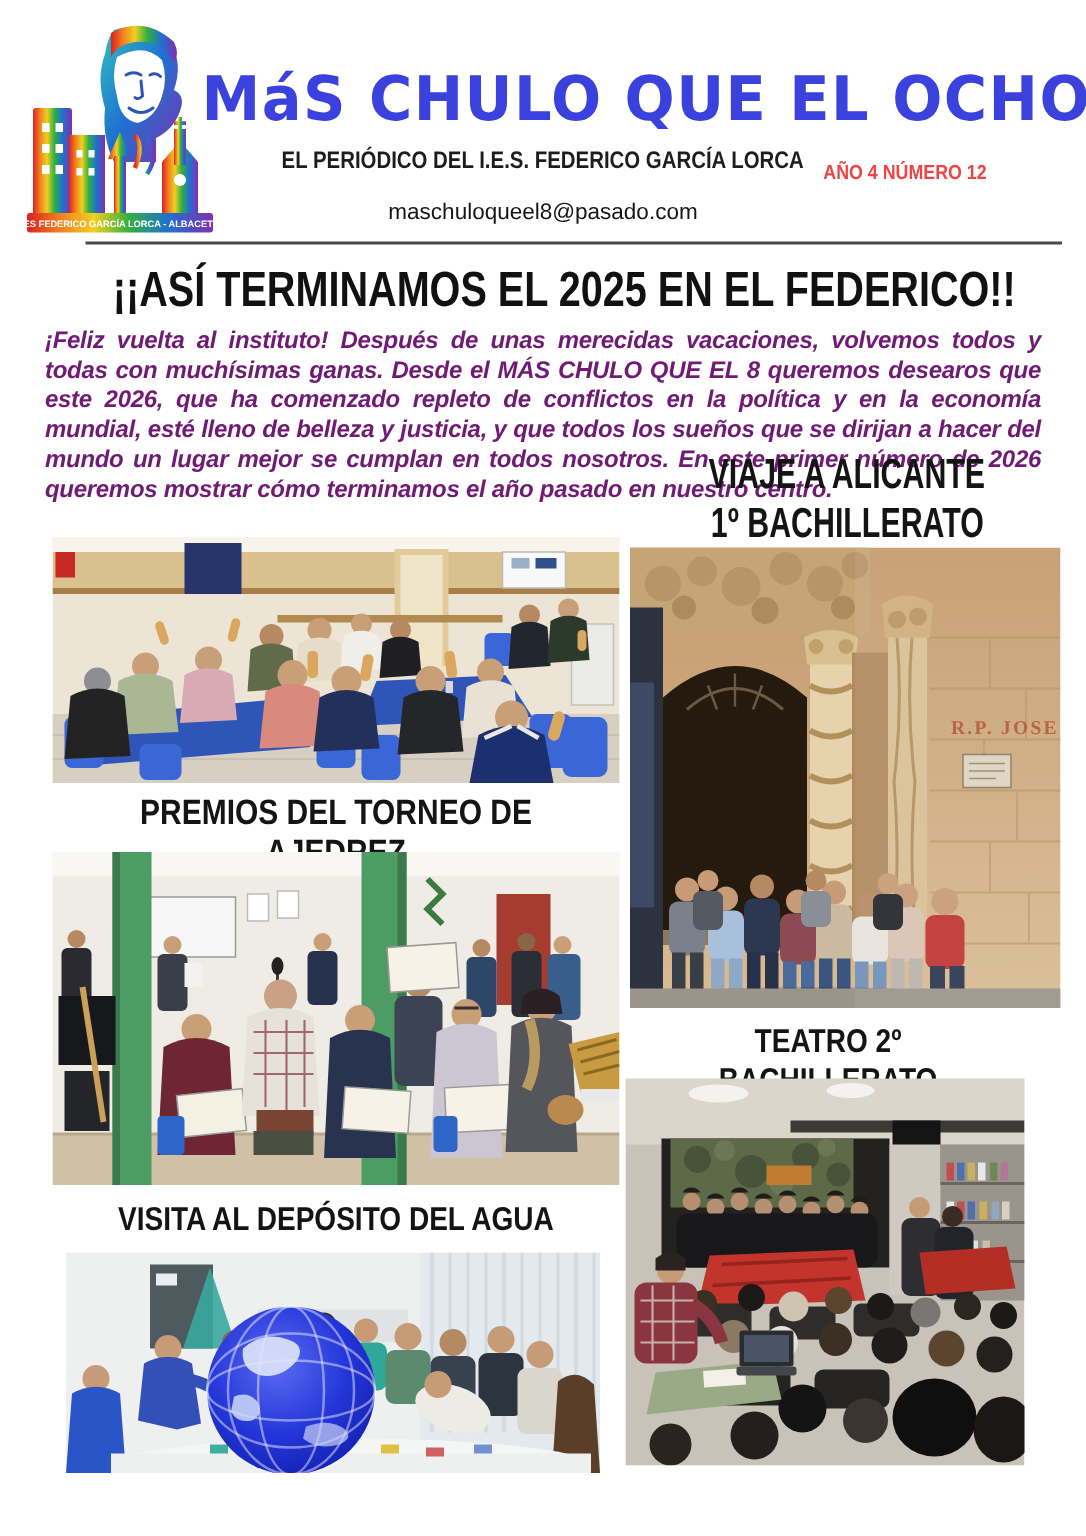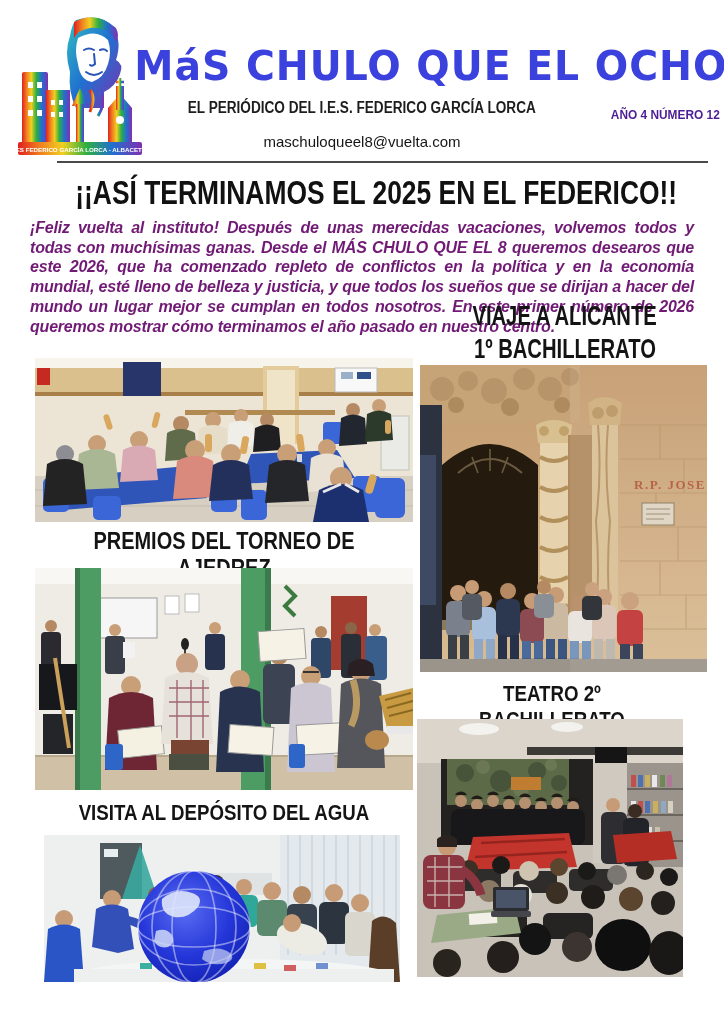--- a/index.html
+++ b/index.html
@@ -19,22 +19,22 @@
   .subtitle{
     position:absolute;left:148px;top:99px;width:428px;text-align:center;
     font-weight:700;font-size:16px;color:#1d1d1d;white-space:nowrap;
   }
   .subtitle span{display:inline-block;transform:scaleX(.85);transform-origin:center;}
   .email{
     position:absolute;left:148px;top:133px;width:428px;text-align:center;
     font-size:15px;color:#151515;
   }
   .issue-block{
-    position:absolute;right:4px;top:101px;width:170px;text-align:right;
-    font-weight:700;font-size:13.5px;color:#4c1d95;line-height:28px;
+    position:absolute;right:20px;top:101px;width:170px;
+    font-weight:700;font-size:13.5px;color:#ef4444;line-height:28px;
   }
   .issue-block div span{display:inline-block;transform:scaleX(.88);transform-origin:right;}
   .rule{position:absolute;left:57px;top:161px;width:651px;height:2px;background:#4a4a4a;}
   
   .headline{
     position:absolute;left:0;top:174px;width:724px;text-align:left;
     font-weight:700;font-size:33px;color:#111;white-space:nowrap;
   }
   .headline span{display:inline-block;transform:scaleX(.80);transform-origin:center;}
   .intro{
@@ -118,21 +118,21 @@
   </svg>
 
   <div class="title">
     <span style="color:#3a41dc">MáS CHULO QUE EL OCHO</span>
   </div>
 
   <div class="subtitle">
     <span>EL PERIÓDICO DEL I.E.S. FEDERICO GARCÍA LORCA</span>
   </div>
 
-  <div class="email">maschuloqueel8@vuelta.com</div>
+  <div class="email">maschuloqueel8@pasado.com</div>
 
   <div class="issue-block">
     <div><span>AÑO 4 NÚMERO 12</span></div>
   </div>
 
   <div class="rule"></div>
 
   <div class="headline">
     <span>¡¡ASÍ TERMINAMOS EL 2025 EN EL FEDERICO!!</span>
   </div>

